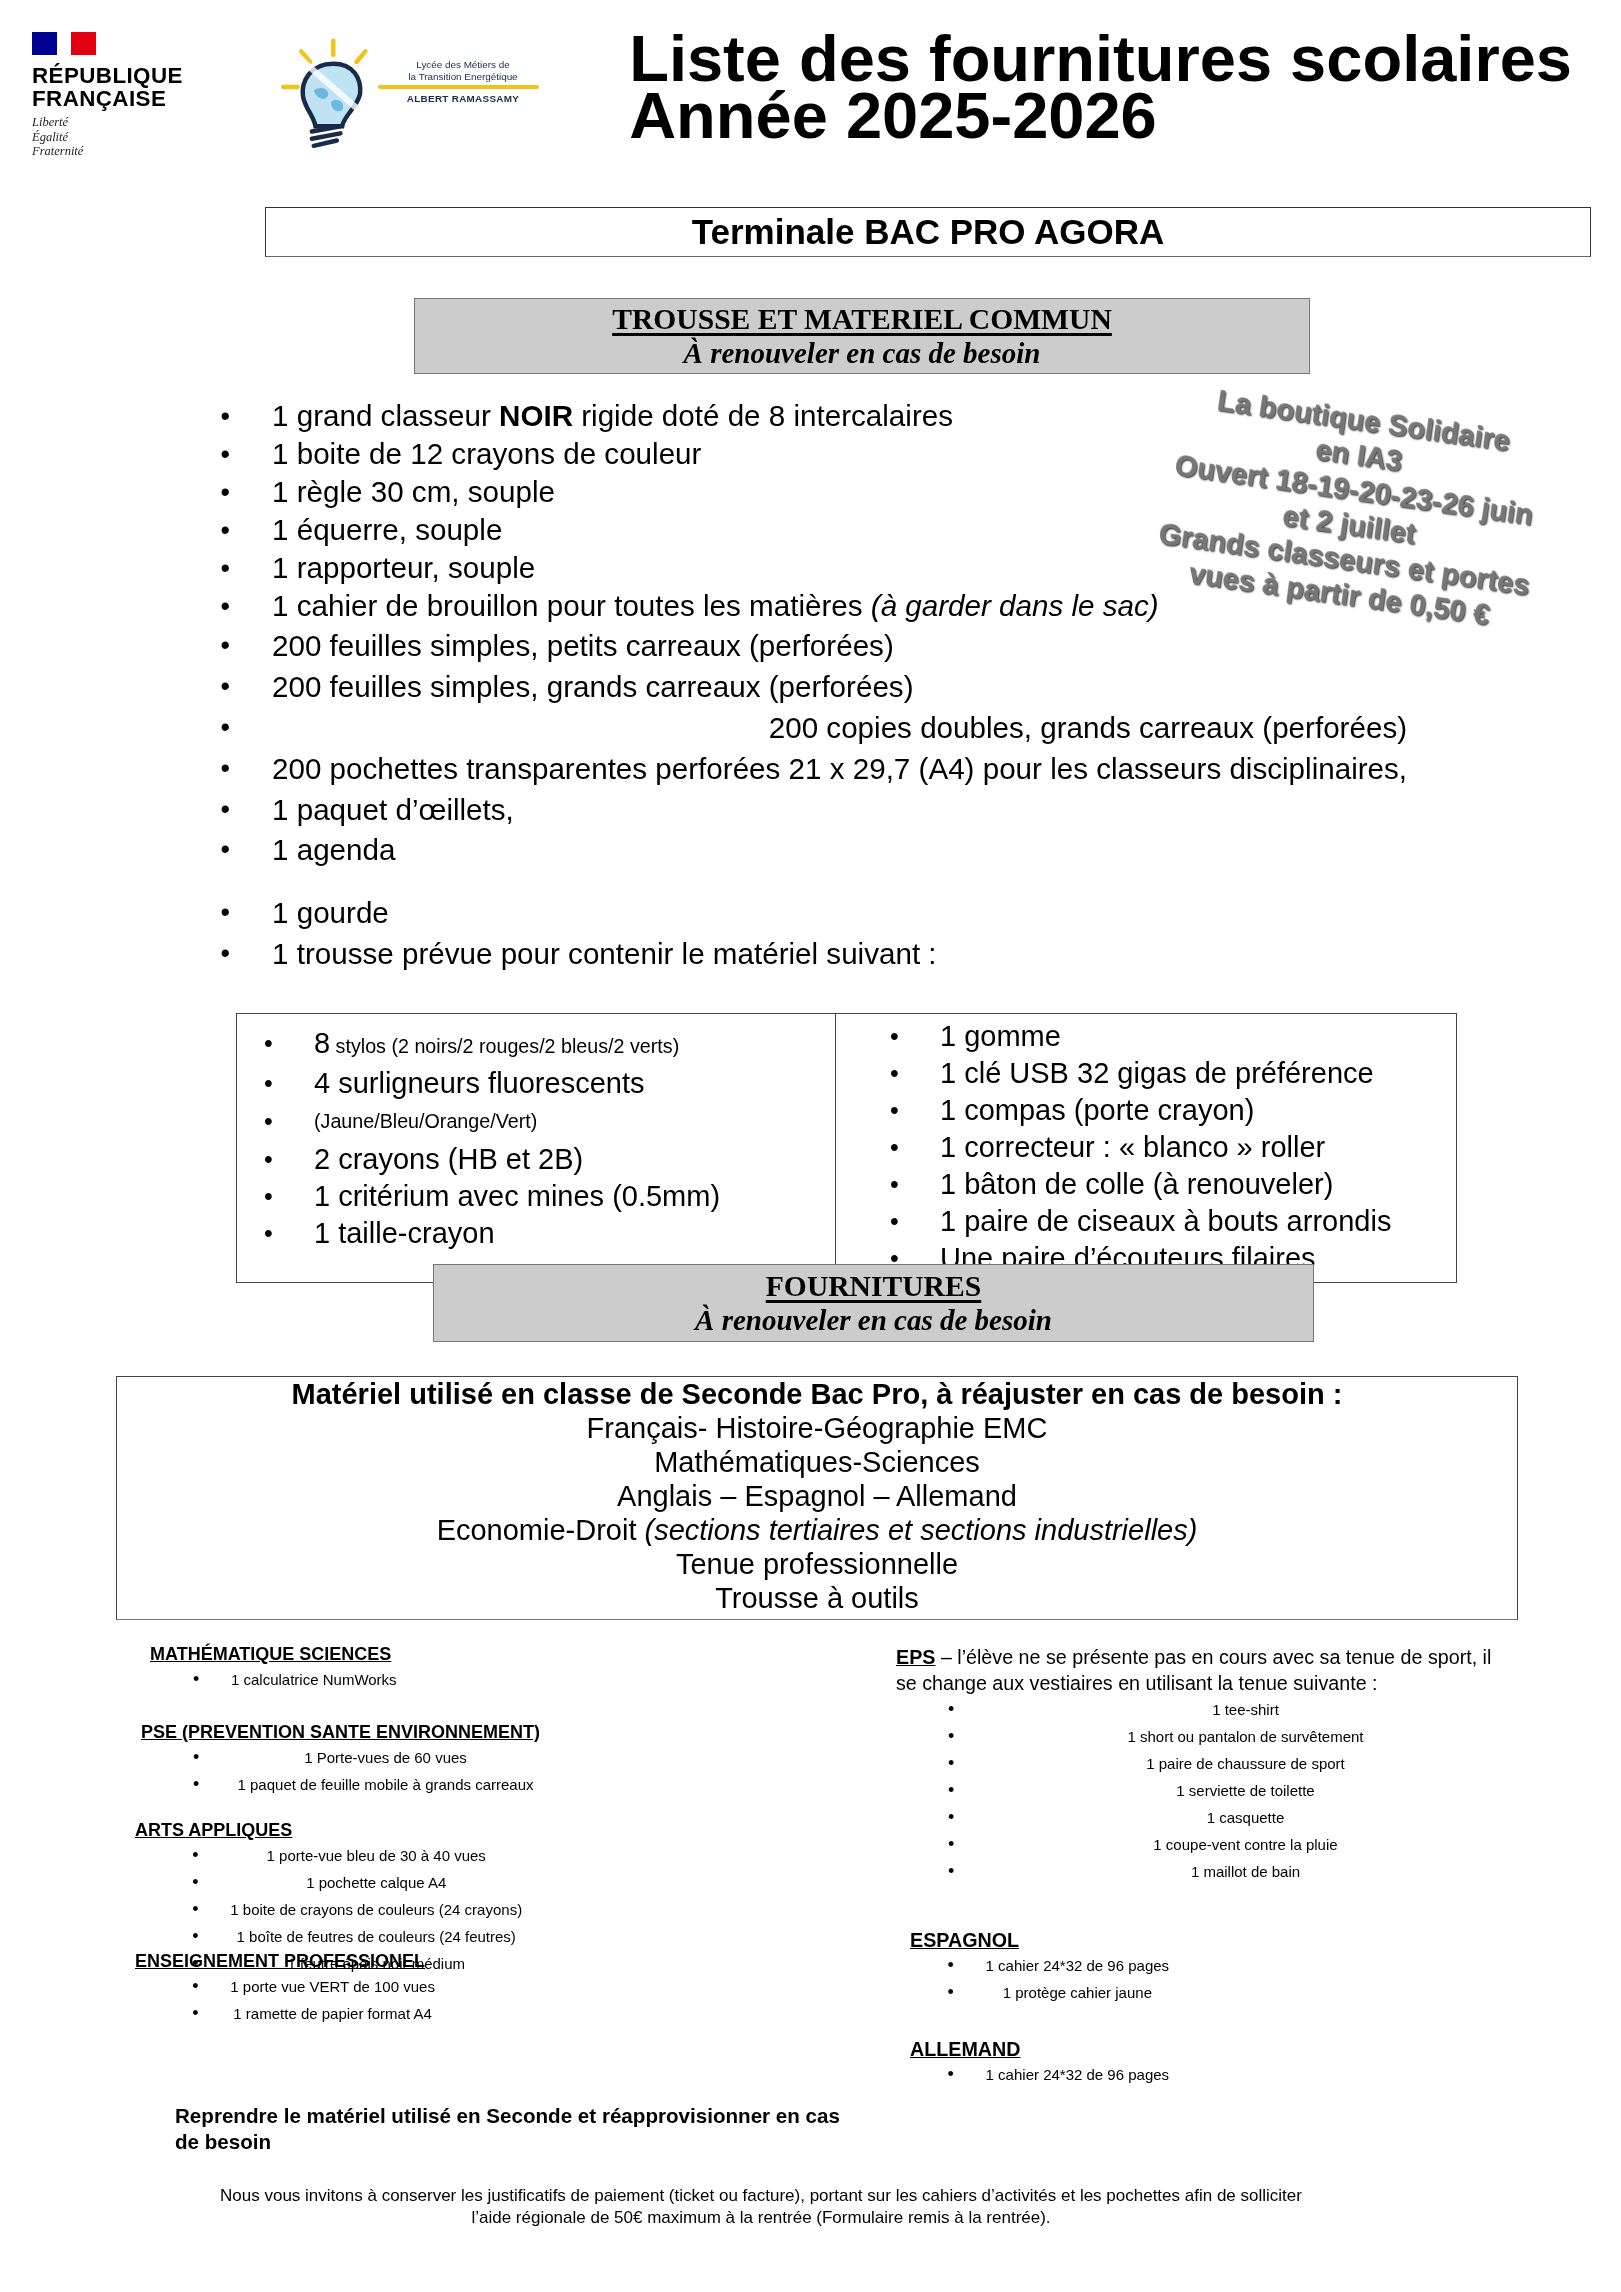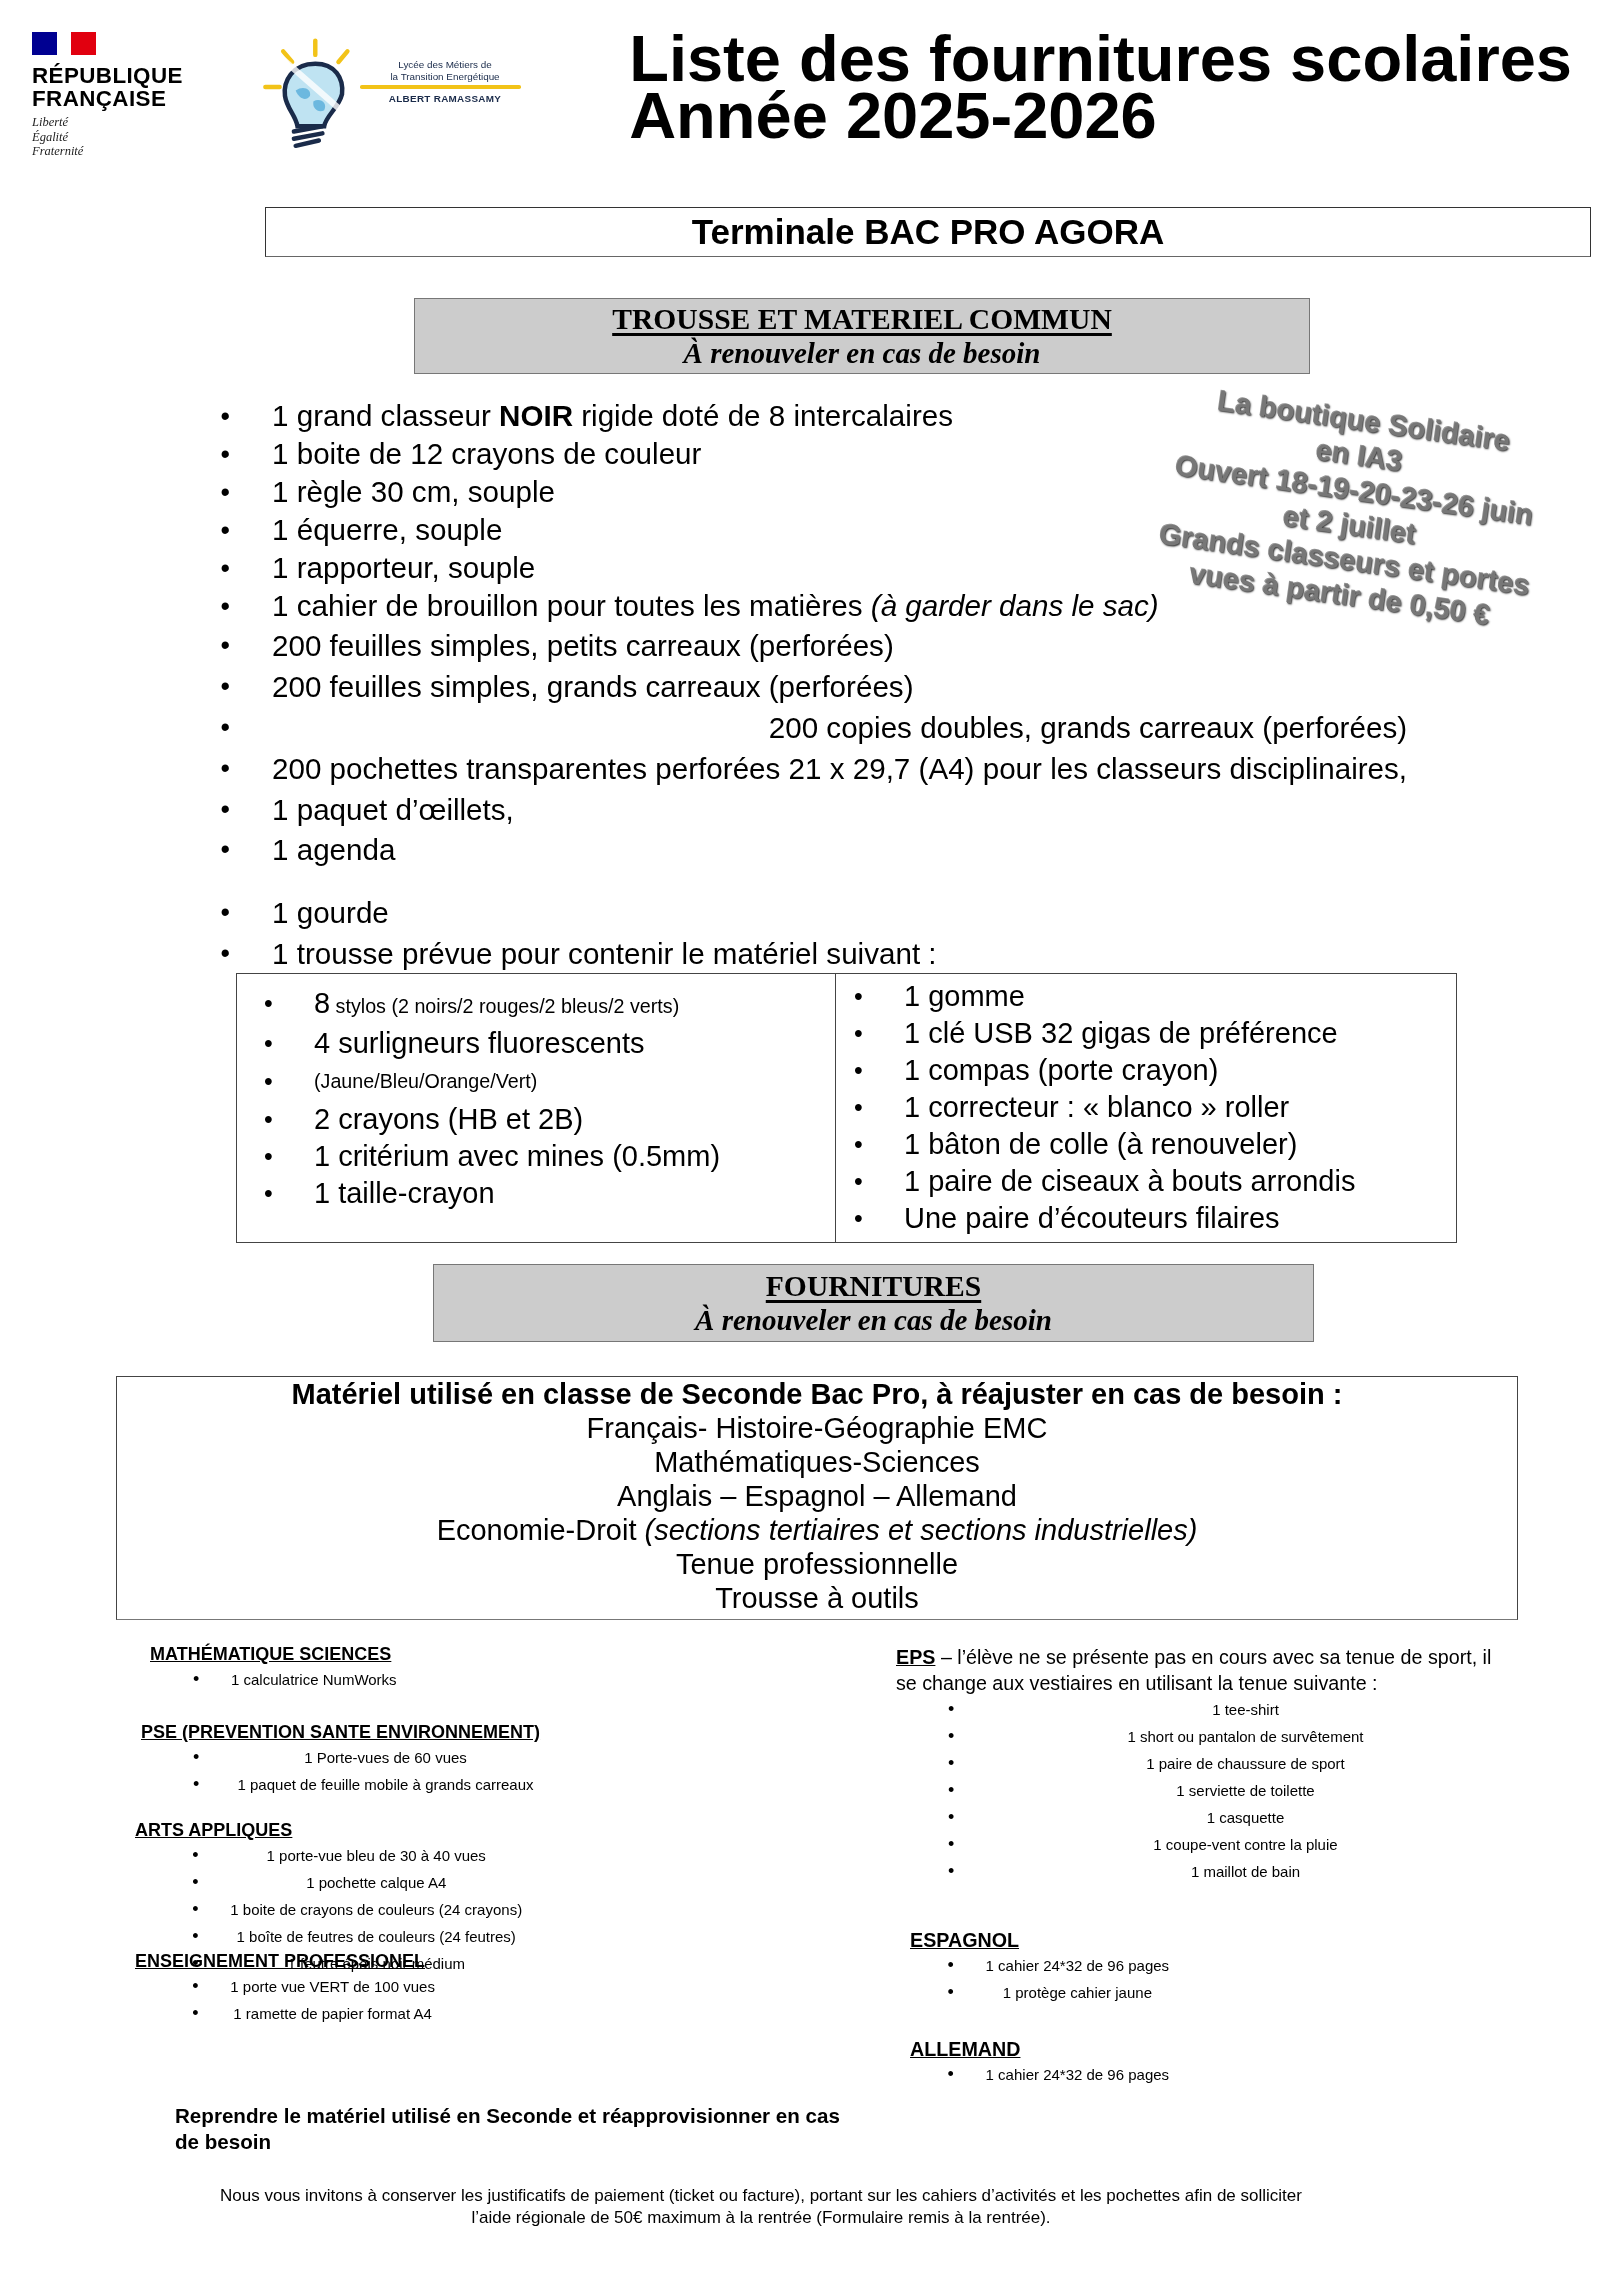--- a/index.html
+++ b/index.html
@@ -8,21 +8,21 @@
 
   
   .rf-logo { left:32px; top:32px; width:170px; }
   .rf-flag { width:64px; height:23px; display:flex; }
   .rf-flag .blue { width:25px; background:#000091; }
   .rf-flag .white { width:14.3px; background:#fff; }
   .rf-flag .red { width:25px; background:#e1000f; }
   .rf-name { font-weight:bold; font-size:22.4px; line-height:23px; letter-spacing:0.4px; margin-top:9px; }
   .rf-motto { font-family:"Liberation Serif", serif; font-style:italic; font-size:12.5px; line-height:14.3px; margin-top:5.4px; color:#222; }
 
-  .lycee-logo { left:251px; top:32px; width:269px; height:125px; }
+  .lycee-logo { left:269px; top:32px; width:269px; height:125px; }
   .bulb { position:absolute; left:9px; top:5.4px; width:107px; height:116px; }
   .lycee-text { position:absolute; left:118px; top:27px; width:152px; }
   .lycee-text .l1 { font-size:9.9px; line-height:11.6px; color:#1a2b4a; text-align:center; }
   .lycee-text .bar { height:4.5px; background:#f2c318; margin:2.7px 0 3.6px -9px; border-radius:1.8px; }
   .lycee-text .l2 { font-size:9.9px; font-weight:bold; color:#1a2b4a; text-align:center; letter-spacing:0.3px; }
 
   .main-title { right:50px; top:30px; text-align:left; font-weight:bold; font-size:65px; line-height:57px; }
 
   .class-box { left:265px; top:207px; width:1326px; height:50px; border:1.8px solid #333; border-bottom-color:#666; box-sizing:border-box; text-align:center; font-weight:bold; font-size:35px; line-height:47px; }
 
@@ -31,21 +31,21 @@
   .gray-box .t2 { font-style:italic; font-weight:bold; font-size:29px; line-height:34px; }
   .gb1 { left:414px; top:298px; width:896px; height:76px; padding-top:2.7px; }
   .gb2 { left:433px; top:1264px; width:881px; height:78px; padding-top:3.6px; }
 
   .main-list { left:215px; top:397px; margin:0; padding:0; list-style:none; }
   .main-list li { position:relative; padding-left:57px; font-size:29.6px; white-space:nowrap; }
   .main-list li::before { content:"\2022"; position:absolute; left:5.4px; top:0; font-size:27px; }
 
   .boutique { left:1164px; top:403px; width:376px; transform:rotate(8deg); transform-origin:50% 50%; text-align:center; color:#777; font-weight:bold; font-size:29px; line-height:35px; text-shadow:0.9px 0.9px 1.8px #333, -0.9px -0.9px 0 #999; }
 
-  .trousse-table { left:236px; top:973px; width:1221px; height:270px; border:1.8px solid #444; box-sizing:border-box; display:flex; }
+  .trousse-table { left:236px; top:1013px; width:1221px; height:270px; border:1.8px solid #444; box-sizing:border-box; display:flex;gap:36px; }
   .trousse-col { position:relative; box-sizing:border-box; }
   .trousse-col.left { width:599px; border-right:1.3px solid #444; padding:10.7px 0 0 27px; }
   .trousse-col.right { flex:1; padding:3.6px 0 0 18px; }
   .trousse-col ul { margin:0; padding:0; list-style:none; }
   .trousse-col li { position:relative; padding-left:50px; font-size:29px; line-height:37px; white-space:nowrap; }
   .trousse-col li::before { content:"\2022"; position:absolute; left:0; top:0; font-size:25px; }
   .trousse-col li.small { font-size:19.7px; }
   .trousse-col li .big { font-size:29px; }
 
   .materiel-box { left:116px; top:1376px; width:1402px; height:244px; border:1.8px solid #444; border-bottom-color:#777; box-sizing:border-box; text-align:center; padding-top:0px; }

